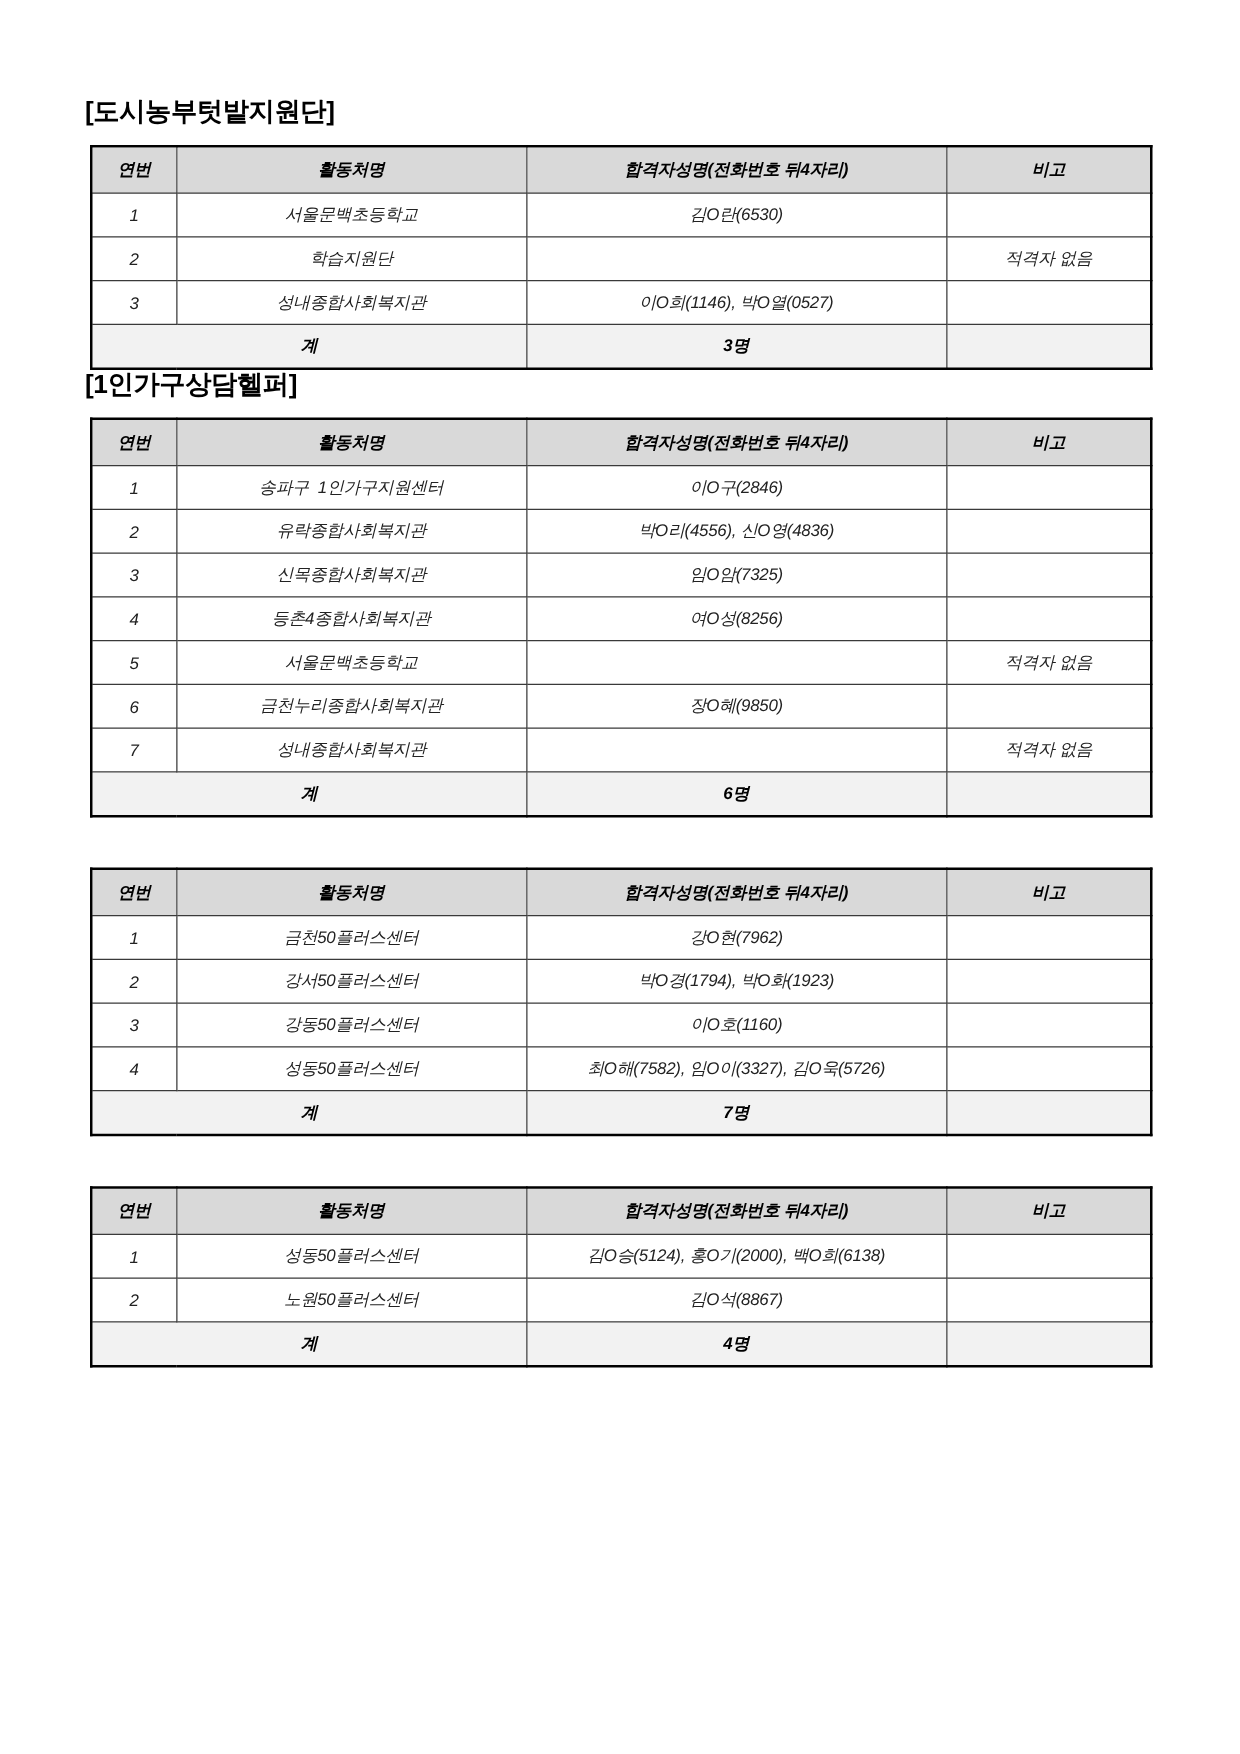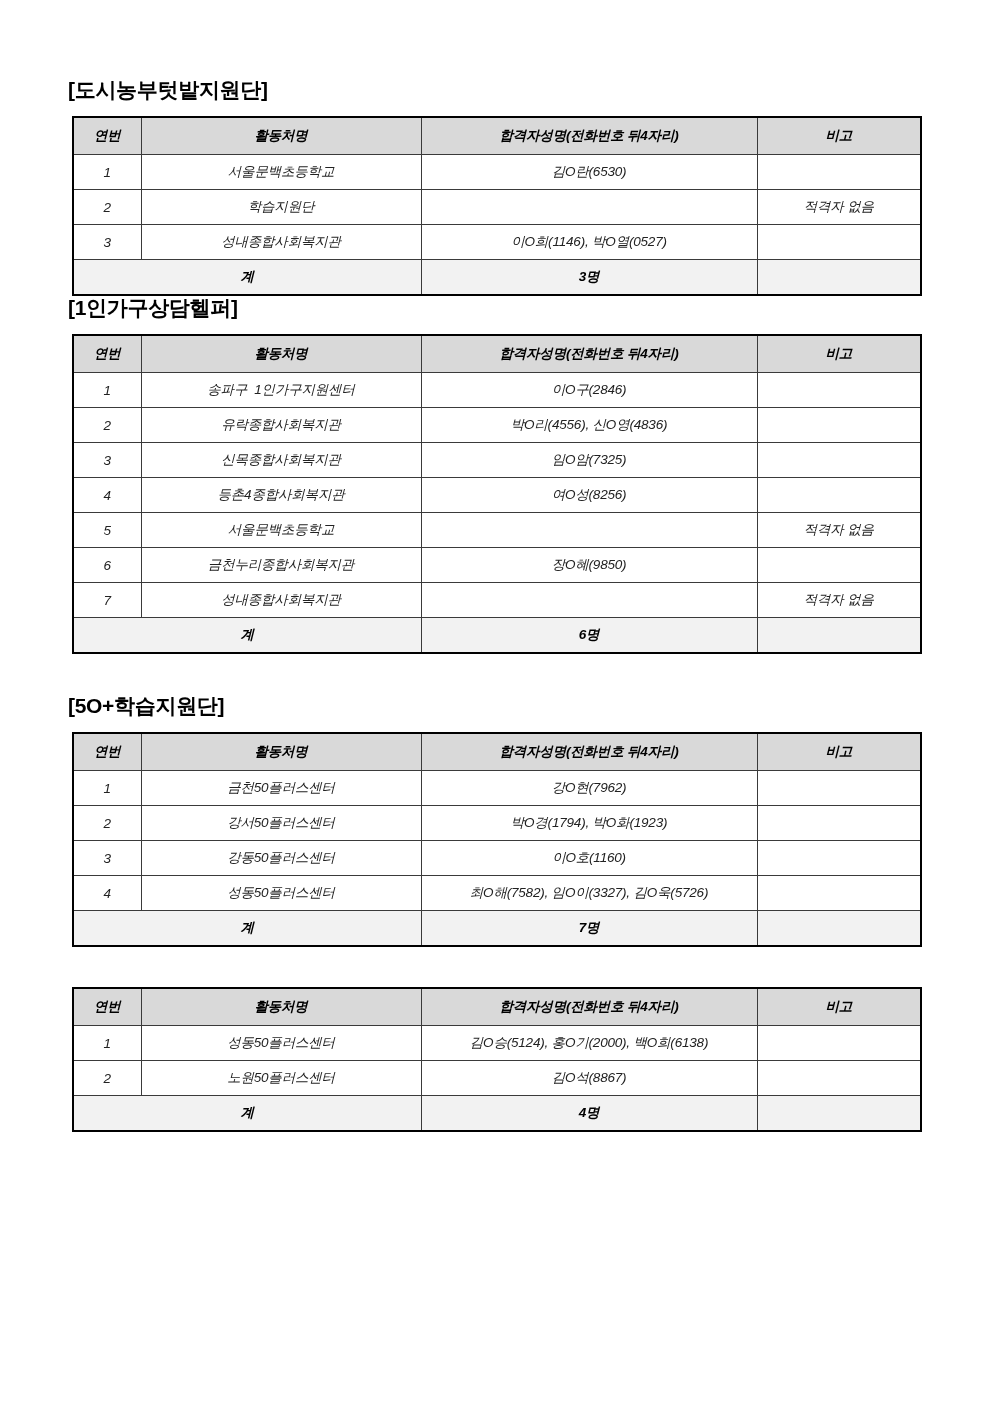--- a/index.html
+++ b/index.html
@@ -203,21 +203,20 @@
             <td colspan="2">계</td>
             <td>6명</td>
             <td></td>
           </tr>
         </tbody>
       </table>
     </div>
   </div>
 
   <div class="section sec-3">
-    <div class="section-title">[5O+학습지원단]</div>
     <div class="tbl-wrap">
       <table class="grid">
         <colgroup>
             <col class="c-no">
             <col class="c-place">
             <col class="c-names">
             <col class="c-note">
           </colgroup>
         <thead>
           <tr>

